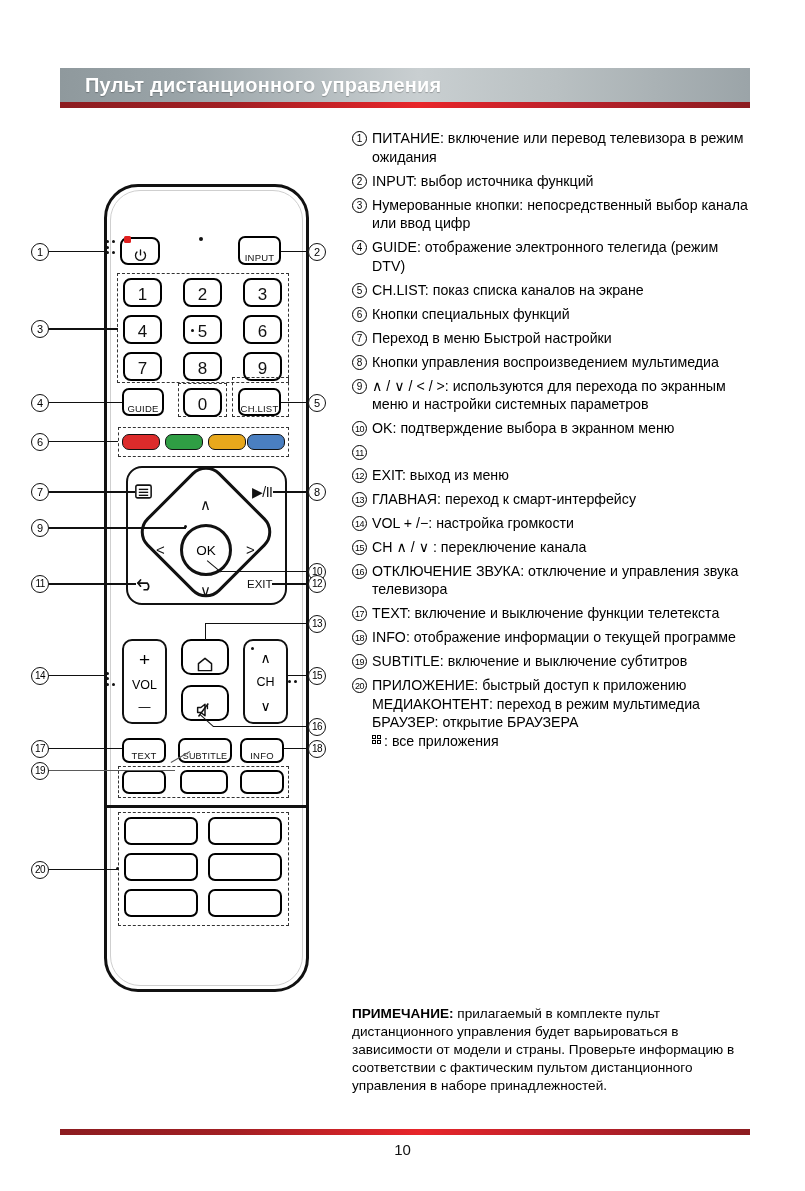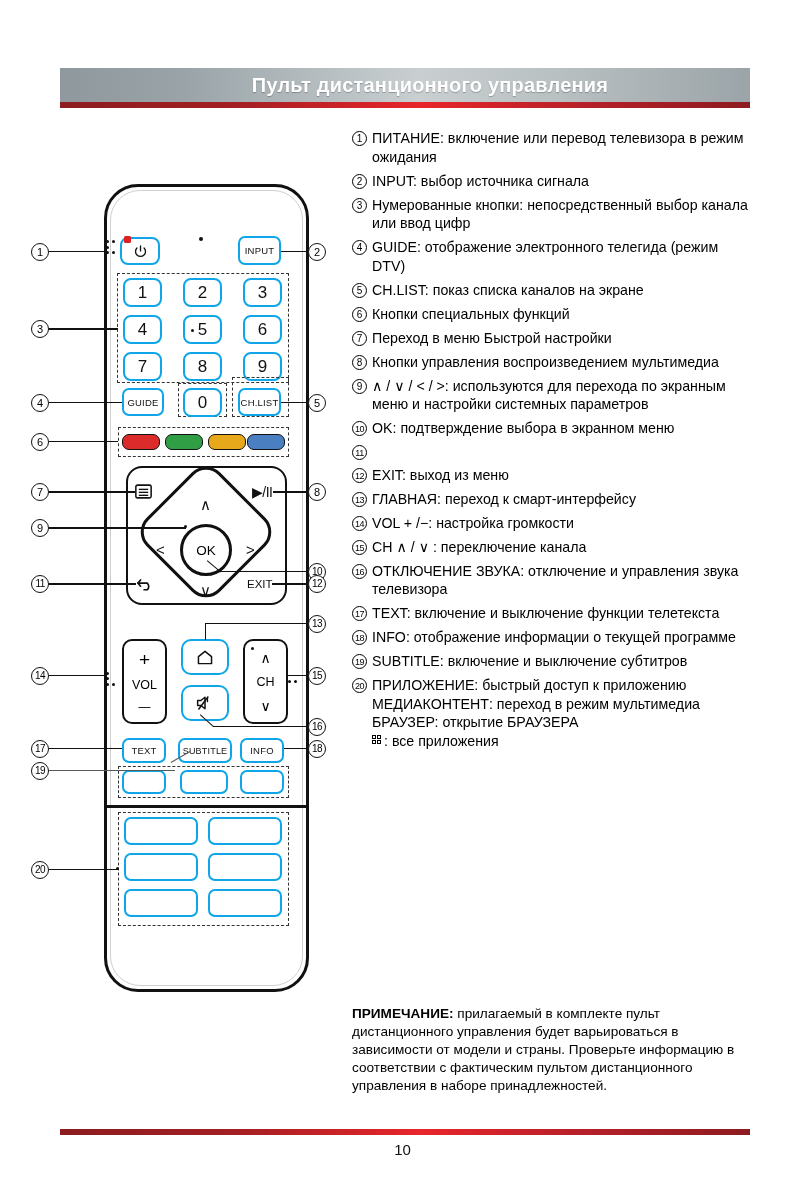--- a/index.html
+++ b/index.html
@@ -11,21 +11,21 @@
     position:relative;
     overflow:hidden;
   }
   .page{position:relative;width:805px;height:1191px;}
 
   
   .header-wrap{position:absolute;left:60px;top:68px;width:690px;}
   .header-bar{
     height:34px;
     background:linear-gradient(to right,#8f999d 0%,#9aa4a8 18%,#c9cfd1 52%,#b9c0c2 72%,#9ba4a8 100%);
-    display:flex;align-items:center;justify-content:center;
+    display:flex;align-items:center;
   }
   .header-title{
     color:#ffffff;font-size:20px;font-weight:bold;letter-spacing:.2px;
     text-shadow:0 1px 1px rgba(0,0,0,.25);
     transform:translateX(25px);
     white-space:nowrap;
   }
   .header-rule{
     height:6px;
     background:linear-gradient(to right,#8c1c20 0%,#a21f23 25%,#e8252a 52%,#b8202a 75%,#8c1c20 100%);
@@ -83,22 +83,22 @@
   }
   .ir-dot{
     position:absolute;left:199px;top:237px;width:4px;height:4px;border-radius:50%;background:#111;
   }
   .divider{
     position:absolute;left:107px;width:199px;height:3px;background:#111;
   }
 
   
   .btn{
-    position:absolute;border:2px solid #0ea5e9;border-radius:7px;background:#fff;
-    box-sizing:border-box;display:flex;align-items:center;justify-content:center;
+    position:absolute;border:2px solid #000000;border-radius:7px;background:#fff;
+    box-sizing:border-box;display:flex;align-items:flex-end;justify-content:center;
     font-size:13px;color:#111;
   }
   .btn.sm{font-size:9.5px;font-weight:normal;letter-spacing:.2px;}
   .btn.num{font-size:17px;border-radius:8px;}
   .btn.round{border-radius:10px;}
   .btn.blank{}
 
   
   .pw{left:120px;top:237px;width:40px;height:28px;border-radius:8px;}
   .pw .led{position:absolute;left:2px;top:-3px;width:7px;height:7px;background:#e02020;border-radius:1.5px;}
@@ -405,21 +405,21 @@
   </div>
 
   <div class="legend">
 
     <div class="leg-item">
         <div class="circ">1</div>
         <div class="leg-text">ПИТАНИЕ: включение или перевод телевизора в режим ожидания</div>
       </div>
     <div class="leg-item">
         <div class="circ">2</div>
-        <div class="leg-text">INPUT: выбор источника сигнала</div>
+        <div class="leg-text">INPUT: выбор источника функций</div>
       </div>
     <div class="leg-item">
         <div class="circ">3</div>
         <div class="leg-text">Нумерованные кнопки: непосредственный выбор канала или ввод цифр</div>
       </div>
     <div class="leg-item">
         <div class="circ">4</div>
         <div class="leg-text">GUIDE: отображение электронного телегида (режим DTV)</div>
       </div>
     <div class="leg-item">

